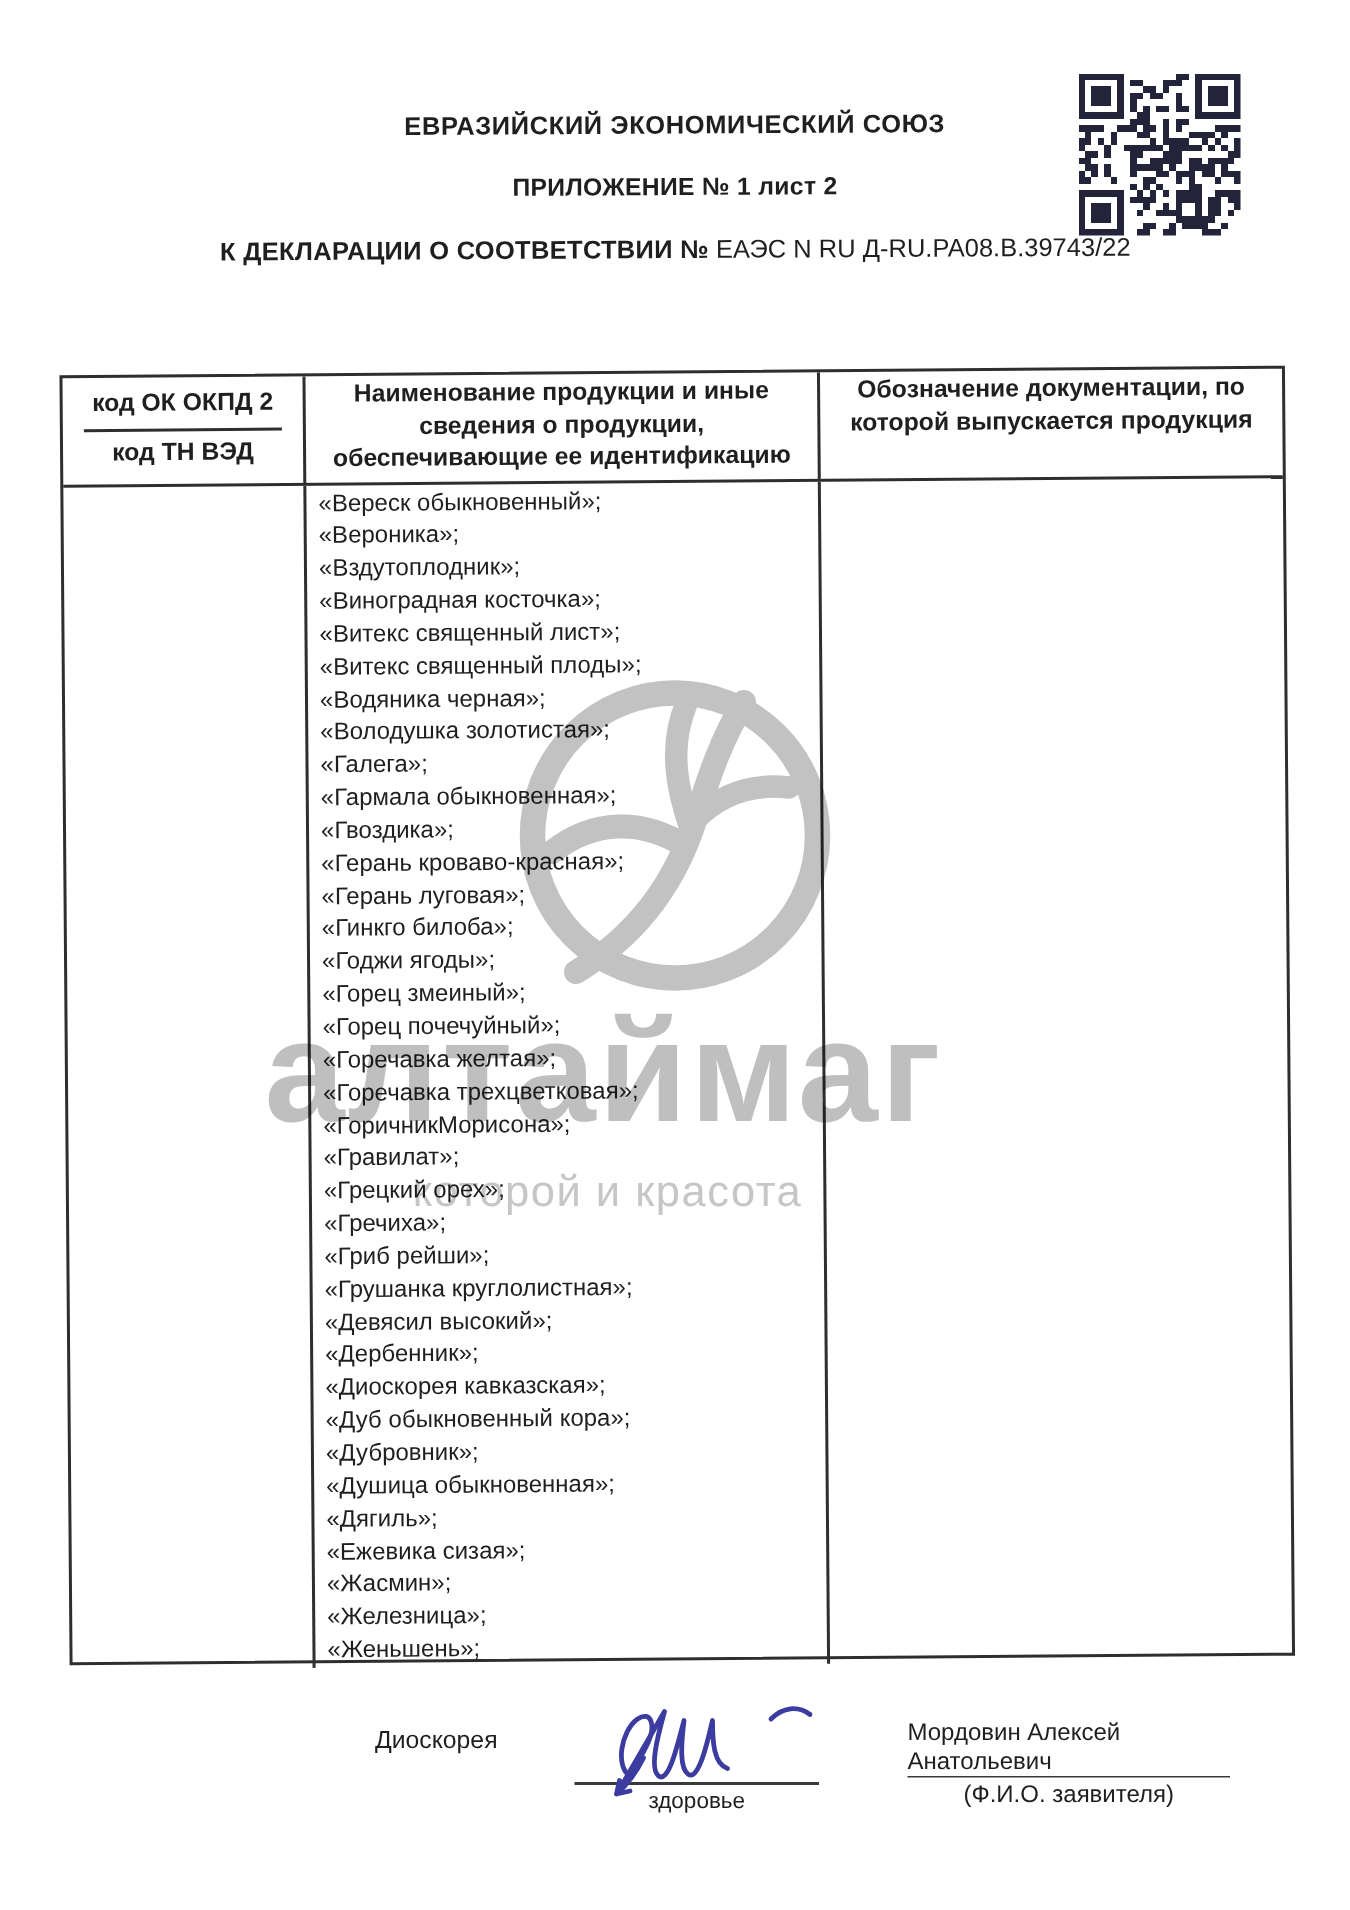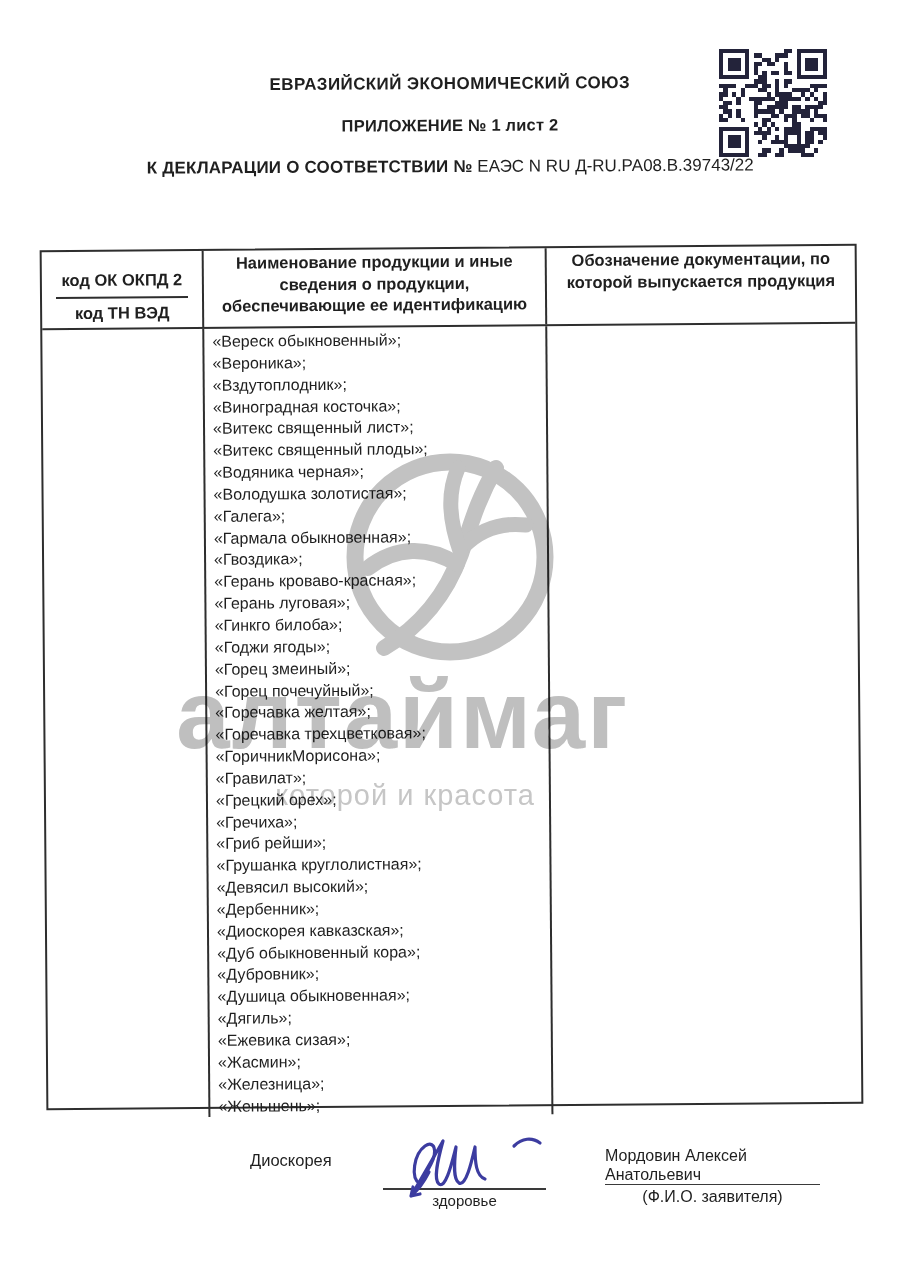--- a/index.html
+++ b/index.html
@@ -22,21 +22,21 @@
 
   
   .doc-table {
     position:absolute; left:43px; top:247px; width:817px; height:860px;
     border:2px solid #2e2e2e; box-sizing:border-box;
     display:flex; flex-direction:column; transform:rotate(-0.45deg);
     background:transparent; z-index:1;
   }
   .thead { display:grid; grid-template-columns:162px 343px 1fr; border-bottom:2px solid #2e2e2e; }
   .th { font-weight:bold; font-size:16.5px; text-align:center; line-height:21.5px; padding:2px 8px 4px; }
-  .th1 { border-right:2px solid #2e2e2e; padding-top:18px; }
+  .th1 { border-right:2px solid #2e2e2e; padding-top:7px; }
   .th2 { border-right:2px solid #2e2e2e; }
   .col1-rule { height:0; border-top:2px solid #2e2e2e; margin:5px 6px 4px; }
   .tbody { flex:1; display:grid; grid-template-columns:162px 343px 1fr; }
   .td1 { border-right:2px solid #2e2e2e; }
   .td2 { border-right:2px solid #2e2e2e; padding:2px 4px 0 8px; }
   .product-item { font-size:16px; line-height:21.85px; white-space:nowrap; }
 
   
   .watermark { position:absolute; left:0; top:0; width:810px; height:1273px; z-index:5; mix-blend-mode:multiply; pointer-events:none;text-align:center; }
   .wm-logo { position:absolute; left:328px; top:440px; }

